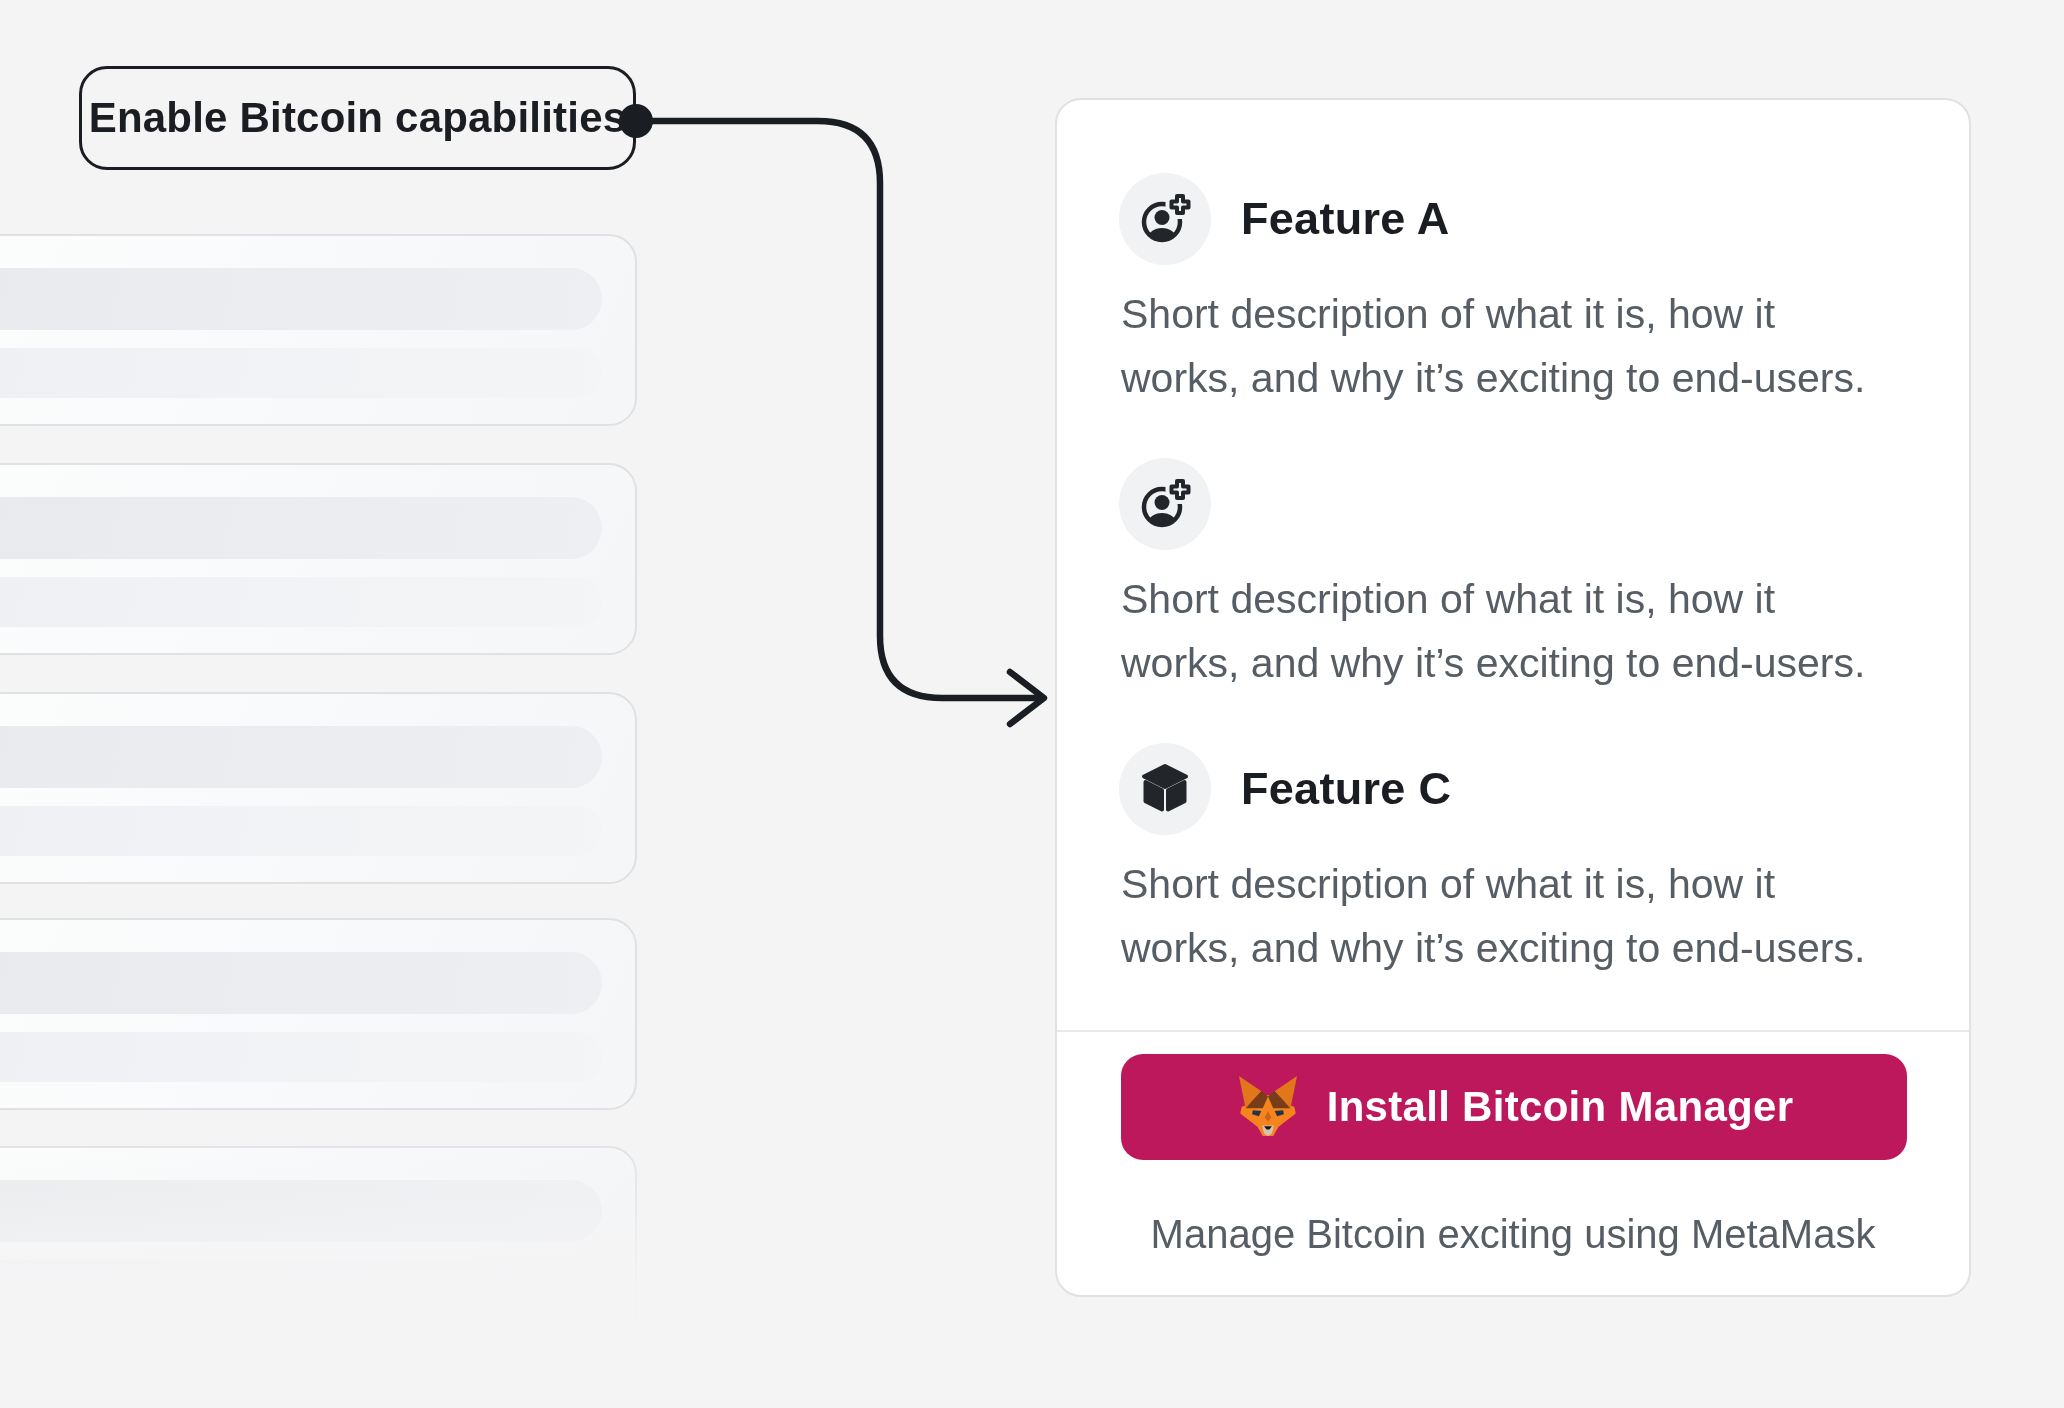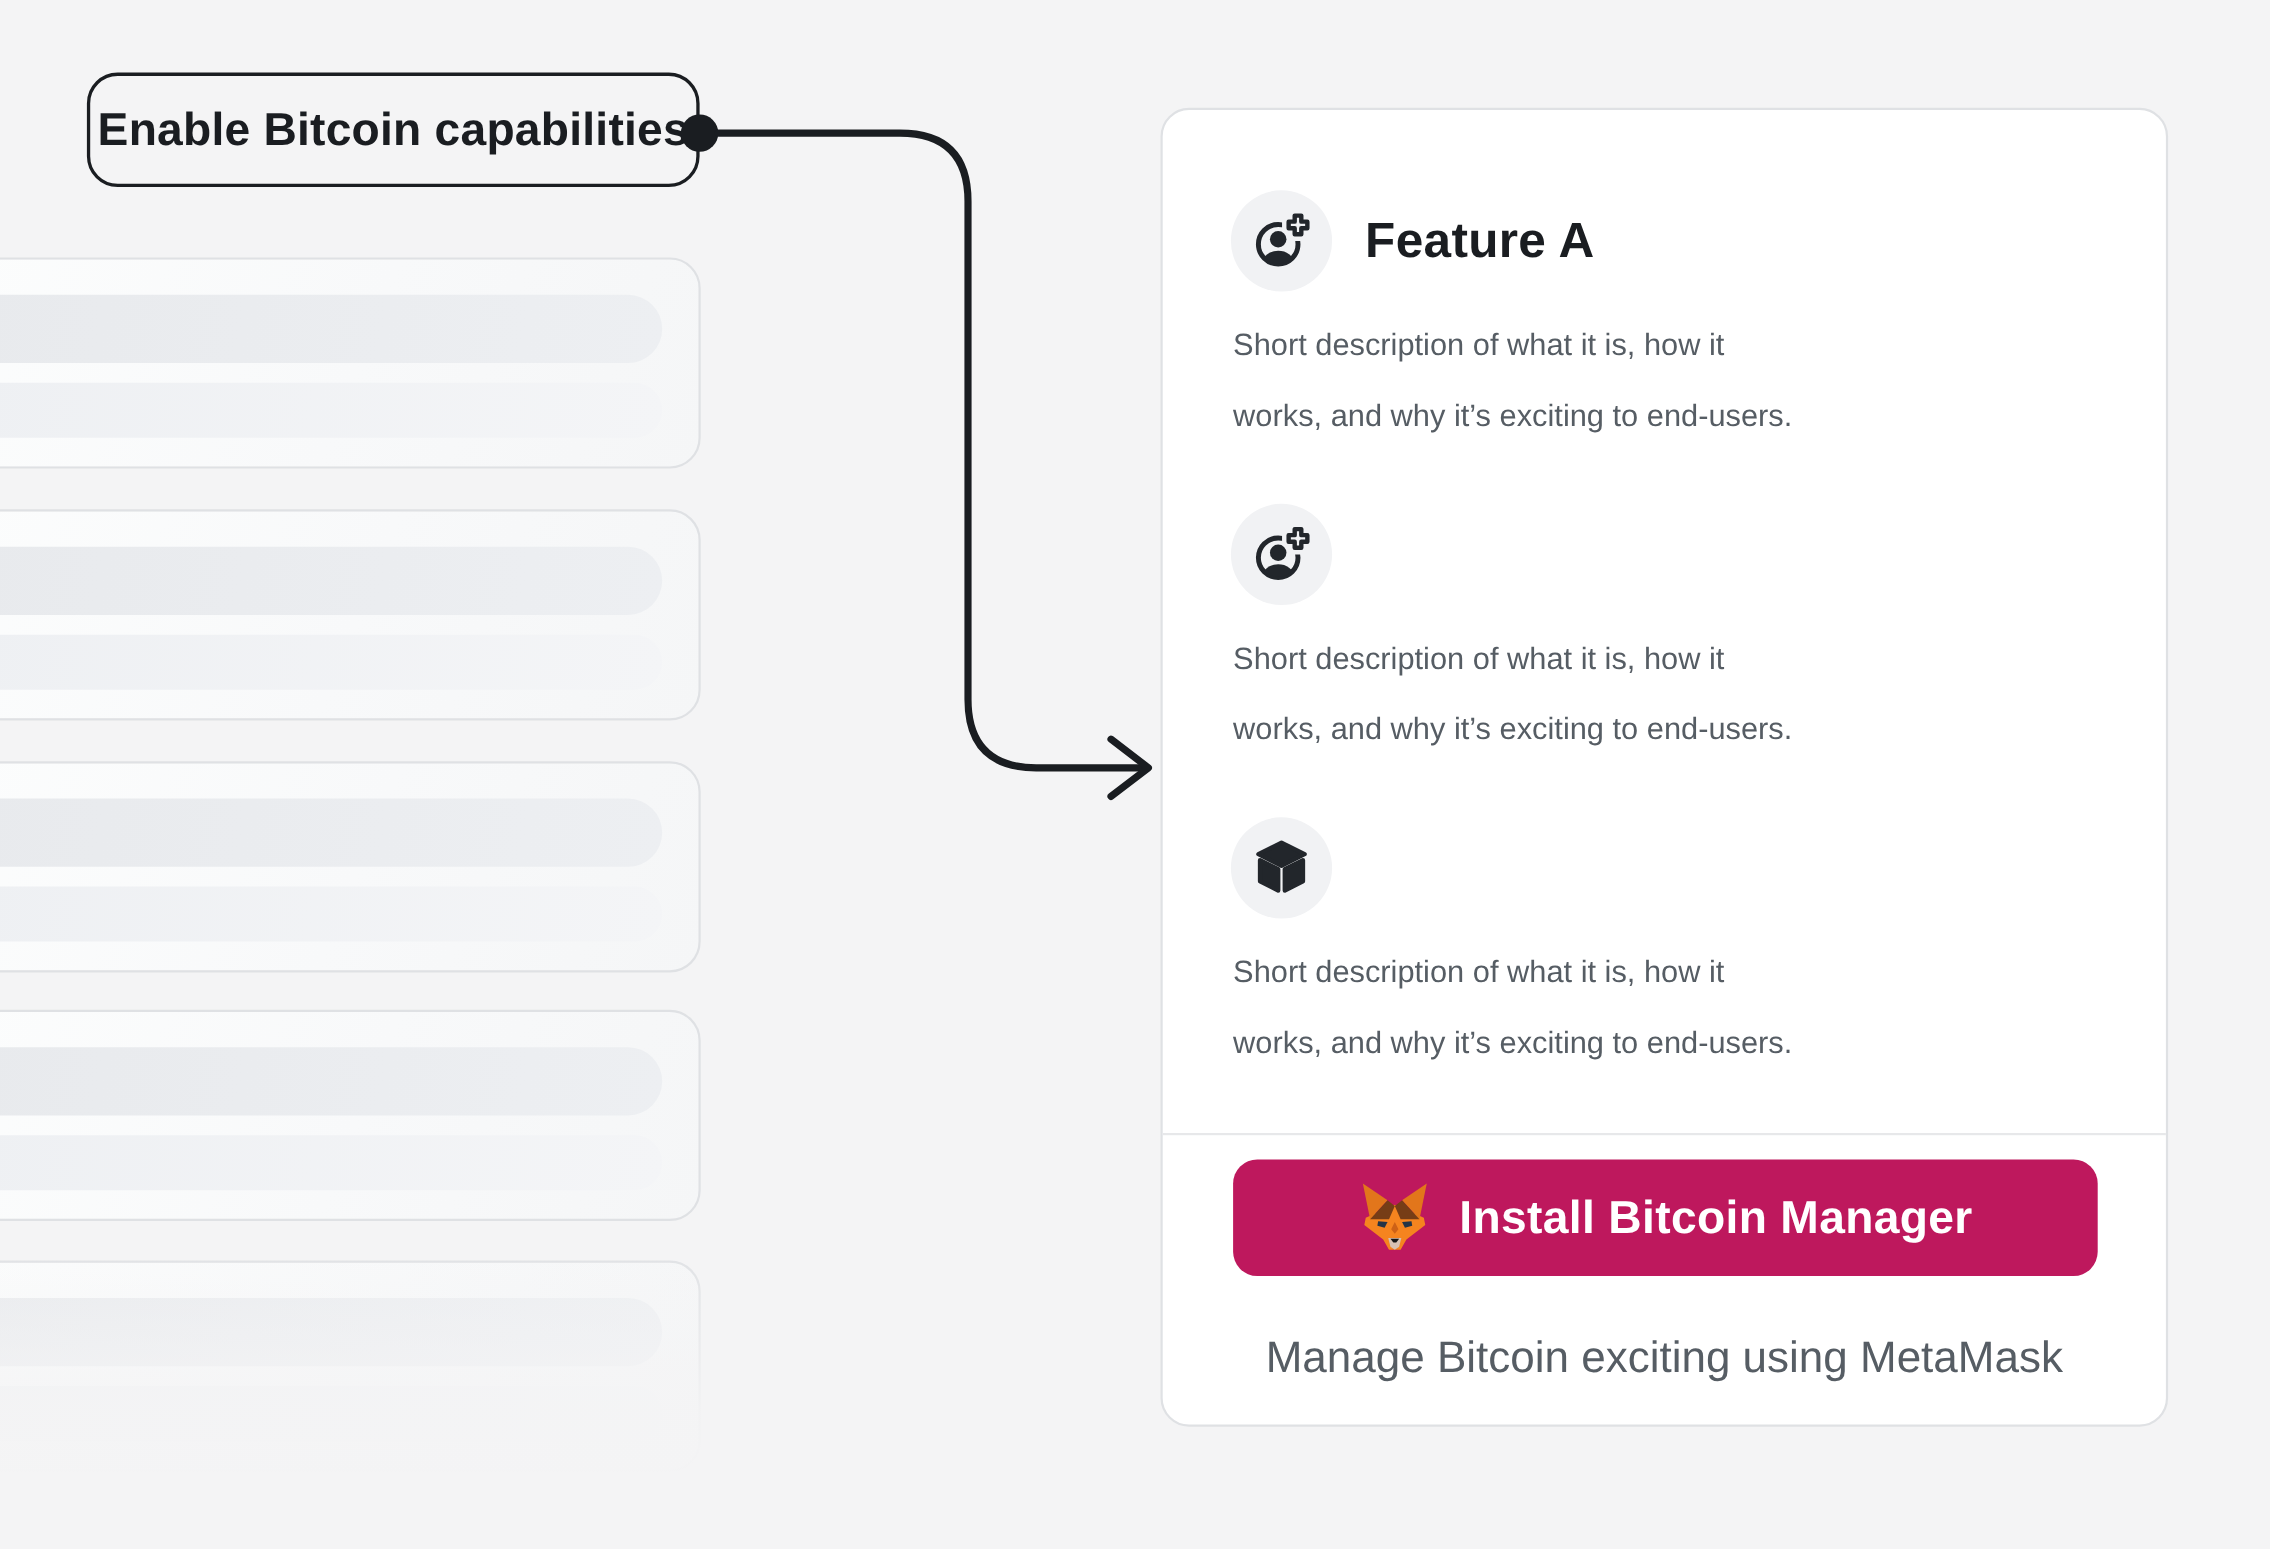--- a/index.html
+++ b/index.html
@@ -61,21 +61,21 @@
     background: #f1f2f4;
     display: flex; align-items: center; justify-content: center;
   }
   .feature-title {
     position: absolute; left: 184px; top: 0; height: 92px; line-height: 92px;
     font-size: 45px; font-weight: 700; color: #1a1d21; letter-spacing: 0.3px;
   }
   .feature-desc { position: absolute; left: 64px; top: 109px; }
   .desc-line {
     height: 64px; line-height: 64px; white-space: nowrap;
-    font-size: 28px; font-weight: 400; color: #565d64;
+    font-size: 41px; font-weight: 400; color: #565d64;
   }
 
   .card-divider {
     position: absolute; left: 0; right: 0; top: 930px; height: 2px;
     background: #e7e8ea;
   }
   .install-button {
     position: absolute; left: 64px; top: 954px; width: 786px; height: 106px;
     border: none; border-radius: 22px; background: #be185d;
     display: flex; align-items: center; justify-content: center; gap: 26px;
@@ -176,20 +176,21 @@
     </div>
 
     <div class="feature f3">
       <div class="feature-badge">
         <svg class="icon-svg" width="56" height="56" viewBox="0 0 56 56">
           <path d="M28 5 L49 15.5 L28 26 L7 15.5 Z" fill="#22262b" stroke="#22262b" stroke-width="4" stroke-linejoin="round"></path>
           <path d="M8.5 21 L25 29.3 L25 48.5 L8.5 40.2 Z" fill="#22262b" stroke="#22262b" stroke-width="4" stroke-linejoin="round"></path>
           <path d="M47.5 21 L31 29.3 L31 48.5 L47.5 40.2 Z" fill="#22262b" stroke="#22262b" stroke-width="4" stroke-linejoin="round"></path>
         </svg>
       </div>
+      <div class="feature-title">Feature C</div>
       <div class="feature-desc">
         <div class="desc-line">Short description of what it is, how it</div>
         <div class="desc-line">works, and why it’s exciting to end-users.</div>
       </div>
     </div>
 
     <div class="card-divider"></div>
 
     <button class="install-button">
       <svg class="icon-svg" width="66" height="66" viewBox="0 0 100 100">

